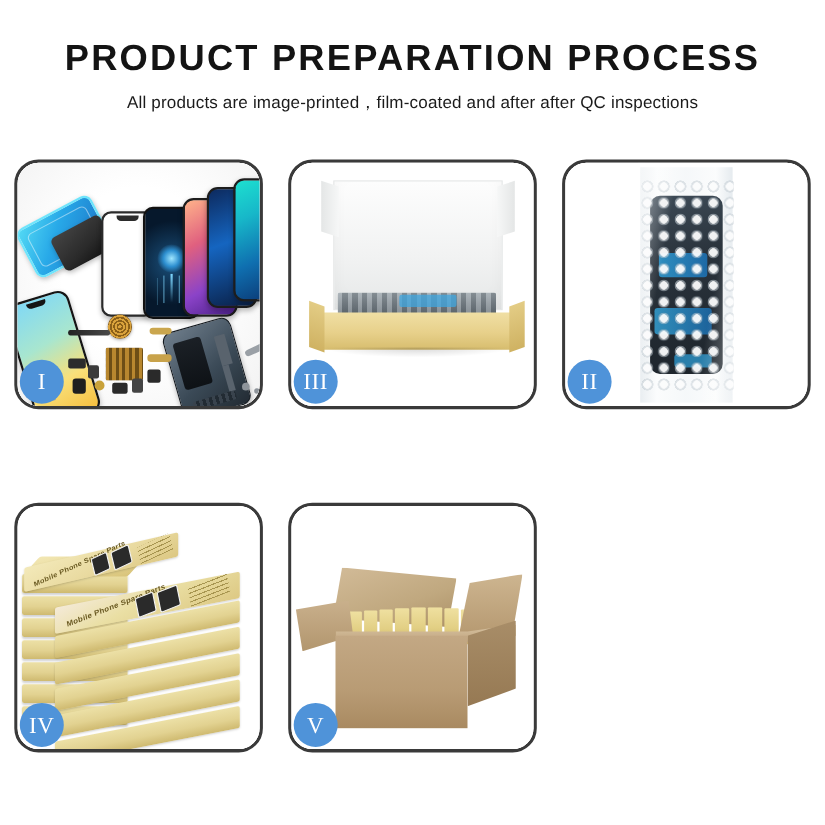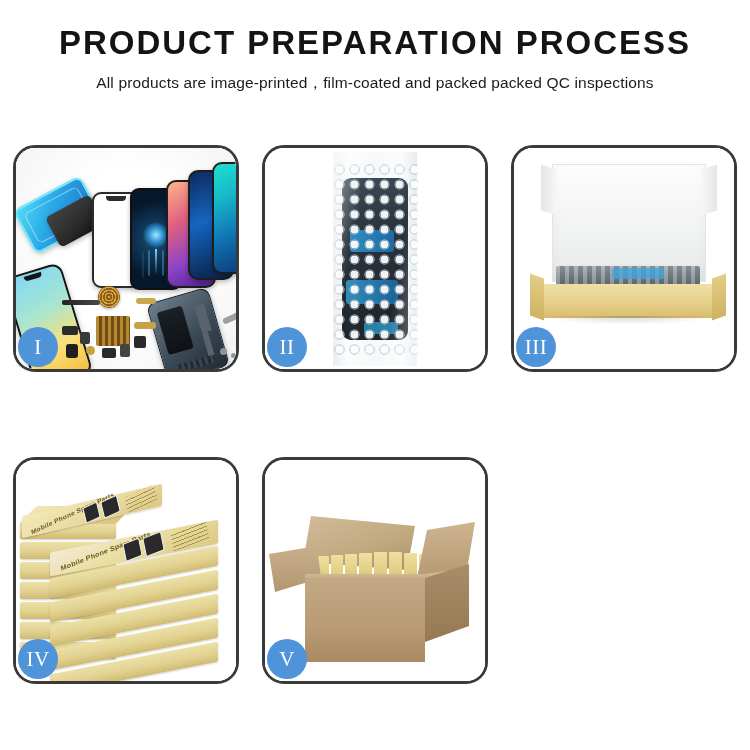--- a/index.html
+++ b/index.html
@@ -11,21 +11,21 @@
     width: 750px;
     height: 750px;
     overflow: hidden;
     font-family: "Liberation Sans", sans-serif;
     position: relative;
   }
 
   
   .header {
     text-align: center;
-    padding-top: 26px;
+    padding-top: 36px;
   }
   .page-title {
     font-family: "Liberation Sans", sans-serif;
     font-size: 33px;
     font-weight: 700;
     letter-spacing: 2.0px;
     color: #141414;
     line-height: 1.0;
     margin: 0;
     white-space: nowrap;
@@ -430,21 +430,21 @@
   .sb-shadow{
     position:absolute; left:26px; top:168px; width:172px; height:12px;
     background:radial-gradient(ellipse at 50% 0, rgba(0,0,0,.14), rgba(0,0,0,0) 70%);
   }
 </style>
 </head>
 <body>
 
 <div class="header">
   <h1 class="page-title">PRODUCT PREPARATION PROCESS</h1>
-  <p class="page-subtitle">All products are image-printed，film-coated and packed packed QC inspections</p>
+  <p class="page-subtitle">All products are image-printed，film-coated and after after QC inspections</p>
 </div>
 
 <div class="grid">
 
   <div class="panel">
     <div class="panel-inner">
       <div class="scene-parts">
         <div class="vignette"></div>
         <div class="ph ph-blue"></div>
         <div class="ph ph-blue2"></div>
@@ -470,46 +470,46 @@
         <div class="tinypart tp10"></div>
         <div class="tinypart tp11"></div>
         <div class="tinypart tp12"></div>
       </div>
     </div>
     <div class="badge">I</div>
   </div>
 
   <div class="panel">
     <div class="panel-inner">
+      <div class="scene-mailer">
+        <div class="mailer-lid"></div>
+        <div class="mailer-inner">
+          <div class="tape"></div>
+        </div>
+        <div class="mailer-base"></div>
+        <div class="mailer-shadow"></div>
+      </div>
+    </div>
+    <div class="badge">III</div>
+  </div>
+
+  <div class="panel">
+    <div class="panel-inner">
       <div class="scene-bubble">
         <div class="bubble-sleeve"></div>
         <div class="bubble-item">
           <div class="blue1"></div>
           <div class="blue2"></div>
           <div class="blue3"></div>
         </div>
         <div class="bubble-dots"></div>
         <div class="bubble-gloss"></div>
       </div>
     </div>
     <div class="badge">II</div>
-  </div>
-
-  <div class="panel">
-    <div class="panel-inner">
-      <div class="scene-mailer">
-        <div class="mailer-lid"></div>
-        <div class="mailer-inner">
-          <div class="tape"></div>
-        </div>
-        <div class="mailer-base"></div>
-        <div class="mailer-shadow"></div>
-      </div>
-    </div>
-    <div class="badge">III</div>
   </div>
 
   <div class="panel">
     <div class="panel-inner">
       <div class="scene-stack">
 
         <div class="rbox" style="left:4px;  top:62px;  width:96px; height:17px;">
             <div class="lid"></div>
           </div>
         <div class="rbox" style="left:4px;  top:82px;  width:96px; height:17px;"></div>

